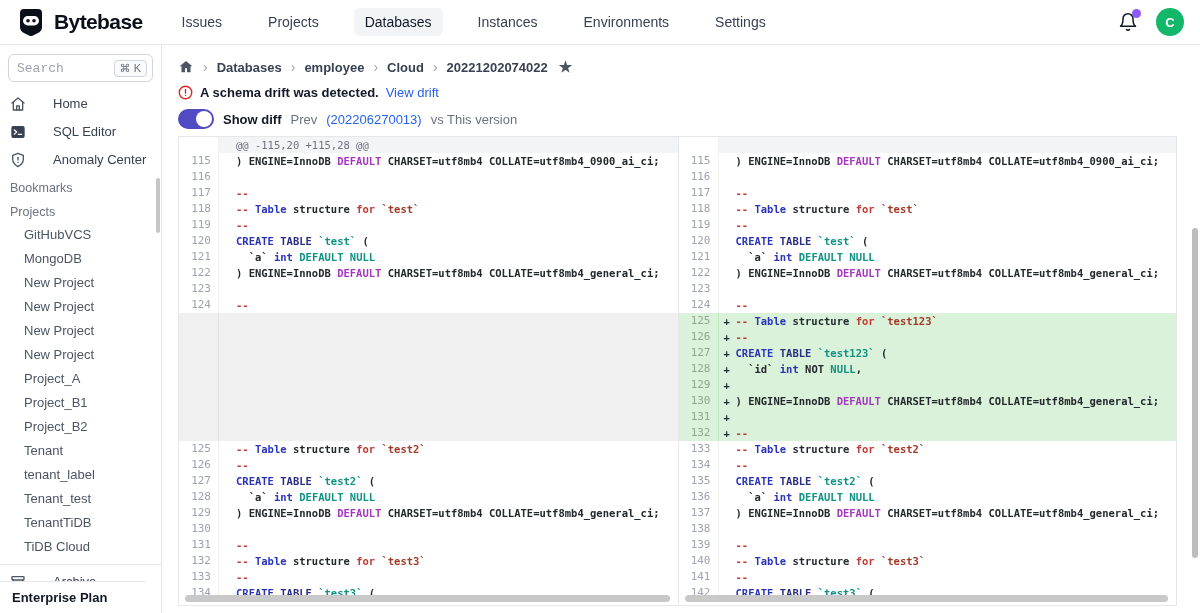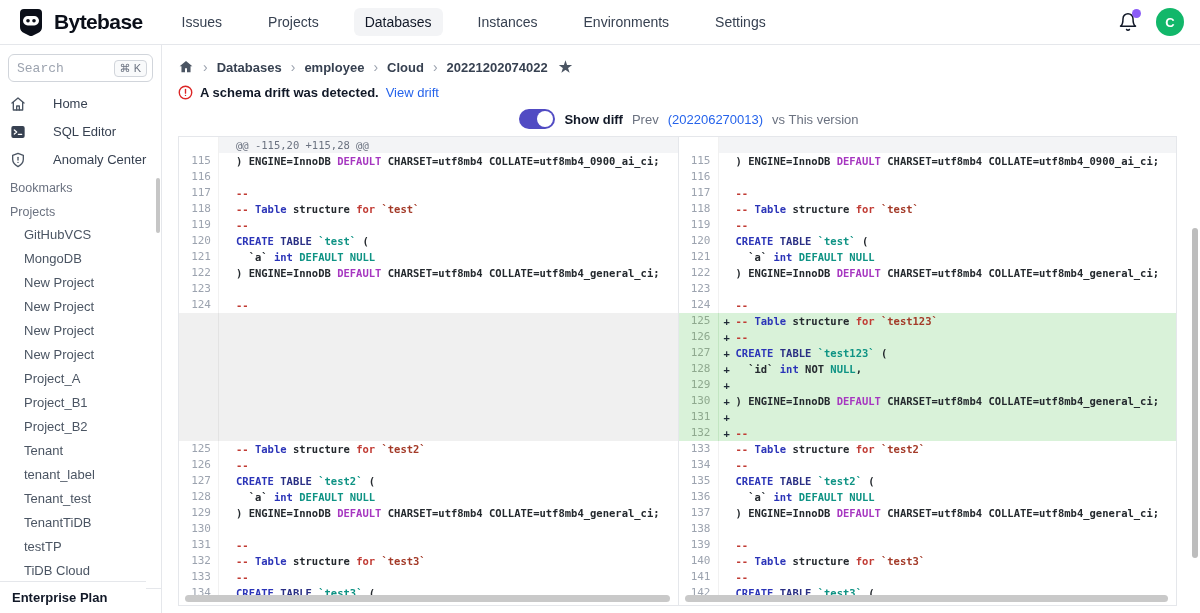--- a/index.html
+++ b/index.html
@@ -44,21 +44,21 @@
                 font-size:13px; font-weight:600; color:#374151;}
   .crumb-sep { color:#9ca3af; font-weight:400; font-size:14px;}
   .crumb { cursor:pointer; }
   .crumb-star { color:#4b5563; font-size:15px; cursor:pointer; margin-left:2px;}
   .home-ic { display:flex; cursor:pointer;}
 
   .driftbar { display:flex; align-items:center; gap:7px; margin:9px 0 0 16px; font-size:13px;}
   .drift-msg { font-weight:600; color:#111827;}
   .link { color:#2563eb; cursor:pointer; font-weight:400;}
 
-  .togglebar { display:flex; align-items:center; gap:9px; margin:9px 0 0 16px; font-size:13px;justify-content:center;}
+  .togglebar { display:flex; align-items:center; gap:9px; margin:9px 0 0 16px; font-size:13px;}
   .toggle { width:36px; height:20px; border-radius:10px; position:relative; cursor:pointer; flex:none;}
   .toggle .knob { position:absolute; top:2px; right:2px; width:16px; height:16px; border-radius:50%; background:#fff;}
   .toggle-label { font-weight:700; color:#111827;}
   .muted { color:#6b7280; }
 
   
   .diff-panel { position:absolute; left:16px; top:91px; width:999px; height:470px;
                 border:1px solid #e5e7eb; border-radius:0; overflow:hidden; display:flex; background:#fff;}
   .diff-col { width:50%; position:relative; overflow:hidden;}
   .diff-col.right { border-left:1px solid #e5e7eb;}
@@ -159,21 +159,20 @@
       <div class="proj-item">New Project</div>
       <div class="proj-item">New Project</div>
       <div class="proj-item">New Project</div>
       <div class="proj-item">Project_A</div>
       <div class="proj-item">Project_B1</div>
       <div class="proj-item">Project_B2</div>
       <div class="proj-item">Tenant</div>
       <div class="proj-item">tenant_label</div>
       <div class="proj-item">Tenant_test</div>
       <div class="proj-item">TenantTiDB</div>
-      <div class="proj-item">testTP</div>
       <div class="proj-item">TiDB Cloud</div>
     </div>
 
   <div class="side-divider"></div>
   <div class="side-item archive-item">
     <span style="display:flex">
       <svg width="16" height="16" viewBox="0 0 24 24" fill="none" stroke="#4b5563" stroke-width="2" stroke-linecap="round" stroke-linejoin="round">
           <rect x="3" y="4" width="18" height="5" rx="1"></rect>
           <path d="M5 9v9a2 2 0 0 0 2 2h10a2 2 0 0 0 2-2V9"></path>
           <path d="M10 13h4"></path>

